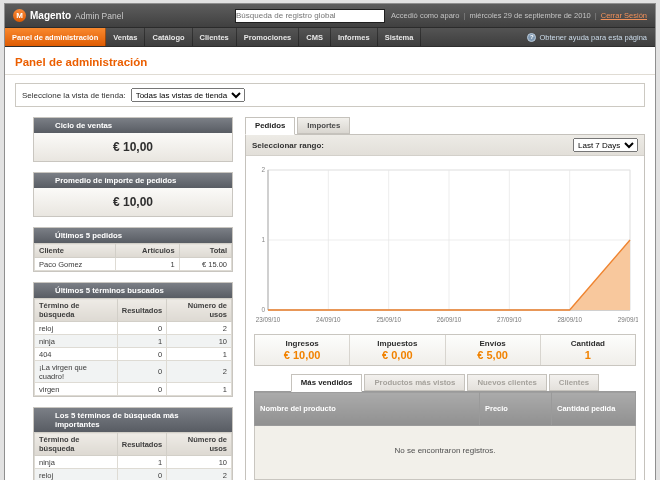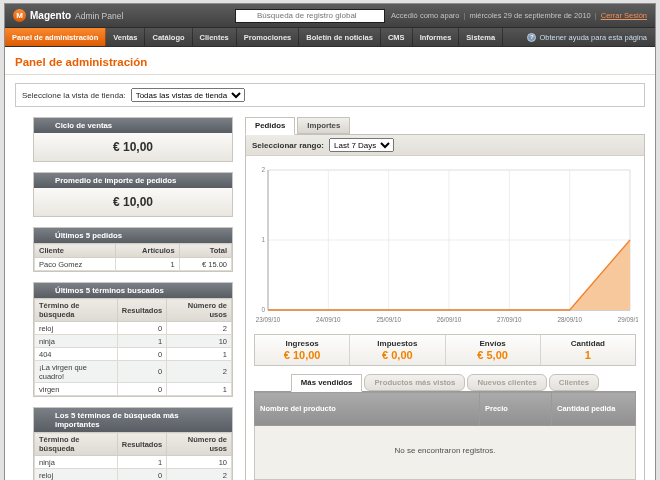--- a/index.html
+++ b/index.html
@@ -7,21 +7,21 @@
   body { background:#e2e2e2; font-family:"Liberation Sans", sans-serif; }
   .frame { width:652px; min-height:474px; margin:3px auto; border:1px solid #8f8f8f; background:#fff; display:flex; flex-direction:column; }
 
   
   .topbar { height:24px; background:linear-gradient(#5d5d5d,#404040); border-bottom:1px solid #2b2b2b; display:flex; align-items:center; padding:0 8px; }
   .brand { display:flex; align-items:center; gap:4px; width:200px; }
   .logo { width:13px; height:13px; border-radius:50%; background:linear-gradient(#f98b3c,#e05a00); color:#fff; font-size:8px; font-weight:bold; display:flex; align-items:center; justify-content:center; }
   .brand-name { color:#fff; font-weight:bold; font-size:10px; }
   .brand-suffix { color:#c9c9c9; font-size:8.5px; }
   .search { flex:1; display:flex; justify-content:center; }
-  .search input { width:150px; height:14px; font-size:8px; padding:1px 21px; border:1px solid #1f1f1f; background:#fff; color:#555; font-family:"Liberation Sans",sans-serif; }
+  .search input { width:150px; height:14px; font-size:8px; padding:1px 0; border:1px solid #1f1f1f; background:#fff; color:#555; font-family:"Liberation Sans",sans-serif; }
   .meta { width:240px; display:flex; justify-content:flex-end; align-items:center; gap:4px; font-size:7.5px; color:#c3c3c3; white-space:nowrap; }
   .meta .sep { color:#8a8a8a; }
   .logout { color:#f2915a; text-decoration:underline; cursor:pointer; }
 
   
   .mainnav { height:19px; background:linear-gradient(#545454,#3e3e3e); display:flex; align-items:stretch; justify-content:space-between; border-bottom:1px solid #2e2e2e; }
   .nav-items { display:flex; }
   .nav-item { color:#e8e8e8; font-size:7.5px; font-weight:bold; line-height:19px; padding:0 7px; border-right:1px solid rgba(0,0,0,0.35); cursor:pointer; white-space:nowrap; }
   .nav-item.active { background:linear-gradient(#f9892e,#de5c03); color:#fff; }
   .nav-help { display:flex; align-items:center; gap:3px; padding:0 8px; color:#ccdceb; font-size:7.5px; cursor:pointer; white-space:nowrap;justify-content:flex-end; }
@@ -45,23 +45,23 @@
   table.mini { width:100%; border-collapse:collapse; font-size:7.5px; }
   table.mini th { background:linear-gradient(#eeebe6,#ddd9d2); border:1px solid #d2cfc8; color:#3d3d3d; font-weight:bold; text-align:left; padding:2px 4px; }
   table.mini td { border:1px solid #dedbd4; padding:1.5px 4px; color:#3a3a3a; background:#fff; }
   table.mini tr.alt td { background:#f1f3f3; }
   table.mini .num { text-align:right; }
 
   
   .tabs { display:flex; gap:2px; position:relative; z-index:2; }
   .tab { font-size:7.8px; font-weight:bold; color:#4a4a4a; padding:3px 9px; border:1px solid #c5c2bc; background:linear-gradient(#f1efeb,#d9d6d0); cursor:pointer; white-space:nowrap; }
   .tab.active { background:#fff; border-bottom:1px solid #fff; margin-bottom:-1px; color:#222; }
-  .tab.disabled { color:#a5a29c; background:linear-gradient(#f3f1ee,#e4e1dc);border-radius:6px; }
+  .tab.disabled { color:#a5a29c; background:linear-gradient(#f3f1ee,#e4e1dc); }
   .panel { border:1px solid #c5c2bc; background:#fff; }
-  .range-bar { background:linear-gradient(#edebe6,#e2dfd9); border-bottom:1px solid #d3d0ca; padding:3px 6px; display:flex; justify-content:flex-start; align-items:center; gap:5px; font-size:8px; font-weight:bold; color:#333; }
+  .range-bar { background:linear-gradient(#edebe6,#e2dfd9); border-bottom:1px solid #d3d0ca; padding:3px 6px; display:flex; justify-content:space-between; align-items:center; gap:5px; font-size:8px; font-weight:bold; color:#333; }
   .chart-wrap { padding:6px 6px 2px; }
   .chart-wrap svg { display:block; width:100%; height:auto; }
 
   .totals { margin:6px 8px; border:1px solid #c9c6c0; background:linear-gradient(#fdfdfc,#f0eeea); display:flex; }
   .total-cell { flex:1; text-align:center; padding:4px 2px; border-left:1px solid #d8d5cf; }
   .total-cell:first-child { border-left:none; }
   .tl { font-size:8px; font-weight:bold; color:#2e2e2e; }
   .tv { font-size:11px; font-weight:bold; color:#f18200; margin-top:1px; }
 
   .bottom-tabs { margin:8px 8px 0;justify-content:center; }
@@ -95,21 +95,20 @@
     </div>
   </header>
 
   <nav class="mainnav">
     <div class="nav-items" id="nav-items">
         <a class="nav-item active">Panel de administración</a>
         <a class="nav-item">Ventas</a>
         <a class="nav-item">Catálogo</a>
         <a class="nav-item">Clientes</a>
         <a class="nav-item">Promociones</a>
-        <a class="nav-item">Boletín de noticias</a>
         <a class="nav-item">CMS</a>
         <a class="nav-item">Informes</a>
         <a class="nav-item">Sistema</a>
       </div>
     <div class="nav-help">
       <span class="help-icon">?</span>
       <span>Obtener ayuda para esta página</span>
     </div>
   </nav>
 

